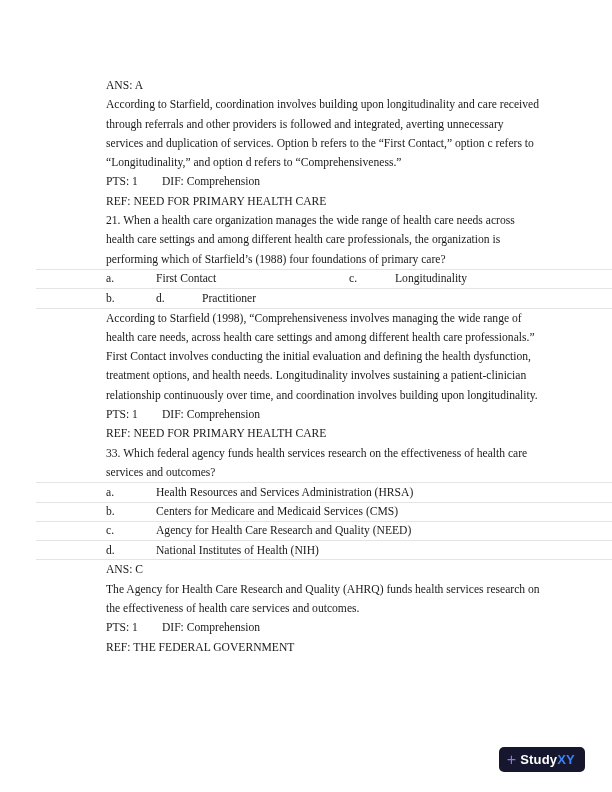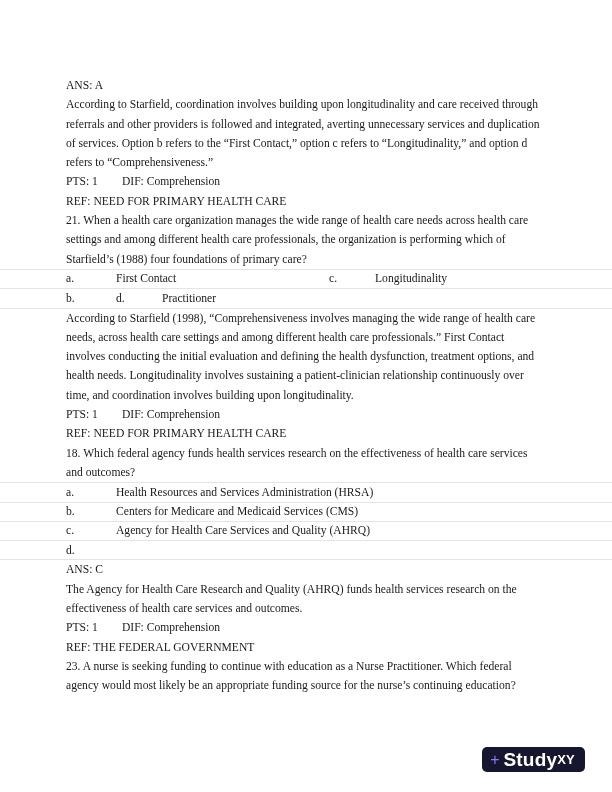--- a/index.html
+++ b/index.html
@@ -9,21 +9,21 @@
     width: 612px;
     height: 792px;
     background: #ffffff;
     font-family: "Liberation Serif", serif;
     font-size: 11.6px;
     line-height: 19.3px;
     color: #1a1a1a;
     overflow: hidden;
   }
   .content {
-    padding: 76px 72px 0 66px;
+    padding: 76px 72px 0 106px;
   }
   .content p { margin: 0; }
   .dif { margin-left: 24px; }
 
   .opt-table {
     margin-left: -70px;
     margin-right: -72px;
     border-top: 1px solid #e4e4e4;
   }
   .opt-row {
@@ -52,22 +52,22 @@
     font-family: "Liberation Sans", sans-serif;
     cursor: pointer;
   }
   .logo-plus {
     color: #8678ff;
     font-size: 16px;
     font-weight: 400;
     margin-right: 4px;
     line-height: 1;
   }
-  .logo-study { color: #ffffff; font-weight: 700; font-size: 19px; letter-spacing: 0.2px; }
-  .logo-xy { color: #ffffff; font-weight: 700; font-size: 13px; letter-spacing: 0.2px; }
+  .logo-study { color: #ffffff; font-weight: 700; font-size: 13px; letter-spacing: 0.2px; }
+  .logo-xy { color: #3b82f6; font-weight: 700; font-size: 13px; letter-spacing: 0.2px; }
 </style>
 </head>
 <body>
 
 <div class="page">
   <div class="content">
 
     <p>ANS: A</p>
     <p>According to Starfield, coordination involves building upon longitudinality and care received through referrals and other providers is followed and integrated, averting unnecessary services and duplication of services. Option b refers to the “First Contact,” option c refers to “Longitudinality,” and option d refers to “Comprehensiveness.”</p>
     <p><span>PTS: 1</span><span class="dif">DIF: Comprehension</span></p>
@@ -86,46 +86,46 @@
         <span class="letter">b.</span>
         <span class="letter r-letter">d.</span>
         <span class="opt-text">Practitioner</span>
       </div>
     </div>
 
     <p>According to Starfield (1998), “Comprehensiveness involves managing the wide range of health care needs, across health care settings and among different health care professionals.” First Contact involves conducting the initial evaluation and defining the health dysfunction, treatment options, and health needs. Longitudinality involves sustaining a patient-clinician relationship continuously over time, and coordination involves building upon longitudinality.</p>
     <p><span>PTS: 1</span><span class="dif">DIF: Comprehension</span></p>
     <p>REF: NEED FOR PRIMARY HEALTH CARE</p>
 
-    <p>18. Which federal agency funds health services research on the effectiveness of health care services and outcomes?</p>
+    <p>33. Which federal agency funds health services research on the effectiveness of health care services and outcomes?</p>
 
     <div class="opt-table">
       <div class="opt-row">
         <span class="letter">a.</span>
         <span class="opt-text">Health Resources and Services Administration (HRSA)</span>
       </div>
       <div class="opt-row">
         <span class="letter">b.</span>
         <span class="opt-text">Centers for Medicare and Medicaid Services (CMS)</span>
       </div>
       <div class="opt-row">
         <span class="letter">c.</span>
-        <span class="opt-text">Agency for Health Care Services and Quality (AHRQ)</span>
+        <span class="opt-text">Agency for Health Care Research and Quality (NEED)</span>
       </div>
       <div class="opt-row">
         <span class="letter">d.</span>
+        <span class="opt-text">National Institutes of Health (NIH)</span>
       </div>
     </div>
 
     <p>ANS: C</p>
     <p>The Agency for Health Care Research and Quality (AHRQ) funds health services research on the effectiveness of health care services and outcomes.</p>
     <p><span>PTS: 1</span><span class="dif">DIF: Comprehension</span></p>
     <p>REF: THE FEDERAL GOVERNMENT</p>
 
-    <p>23. A nurse is seeking funding to continue with education as a Nurse Practitioner. Which federal agency would most likely be an appropriate funding source for the nurse’s continuing education?</p>
 
   </div>
 
   <div class="logo">
     <span class="logo-plus">+</span>
       <span class="logo-study">Study</span>
       <span class="logo-xy">XY</span>
   </div>
 </div>
 

